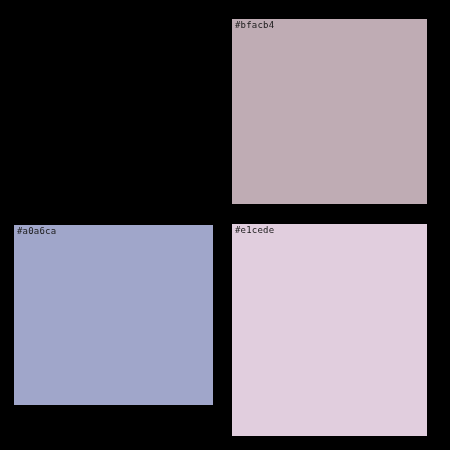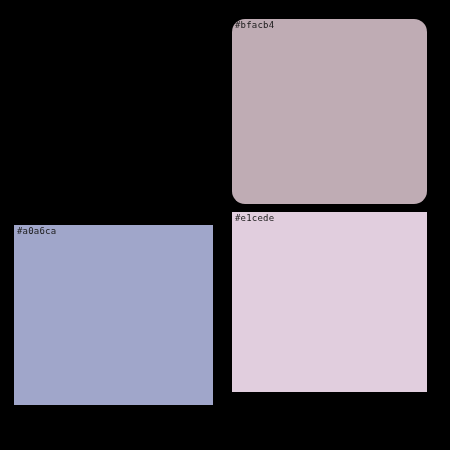--- a/index.html
+++ b/index.html
@@ -23,23 +23,23 @@
   }
 
   .swatch {
     position: absolute;
     box-sizing: border-box;
     overflow: hidden;
   }
 
   
   .swatch.r0c0 { left: 14px;  top: 19px;  width: 199px; height: 185px; }
-  .swatch.r0c1 { left: 232px; top: 19px;  width: 195px; height: 185px; border-radius: 13px; }
+  .swatch.r0c1 { left: 232px; top: 19px;  width: 195px; height: 185px; }
   .swatch.r1c0 { left: 14px;  top: 225px; width: 199px; height: 180px; }
-  .swatch.r1c1 { left: 232px; top: 212px; width: 195px; height: 180px; }
+  .swatch.r1c1 { left: 232px; top: 224px; width: 195px; height: 212px; }
 
   .swatch-label {
     position: absolute;
     left: 3px;
     top: 1px;
     font-family: "DejaVu Sans Mono", "Liberation Mono", monospace;
     font-size: 9px;
     line-height: 11px;
     letter-spacing: 0.2px;
     color: #1a1a1a;

